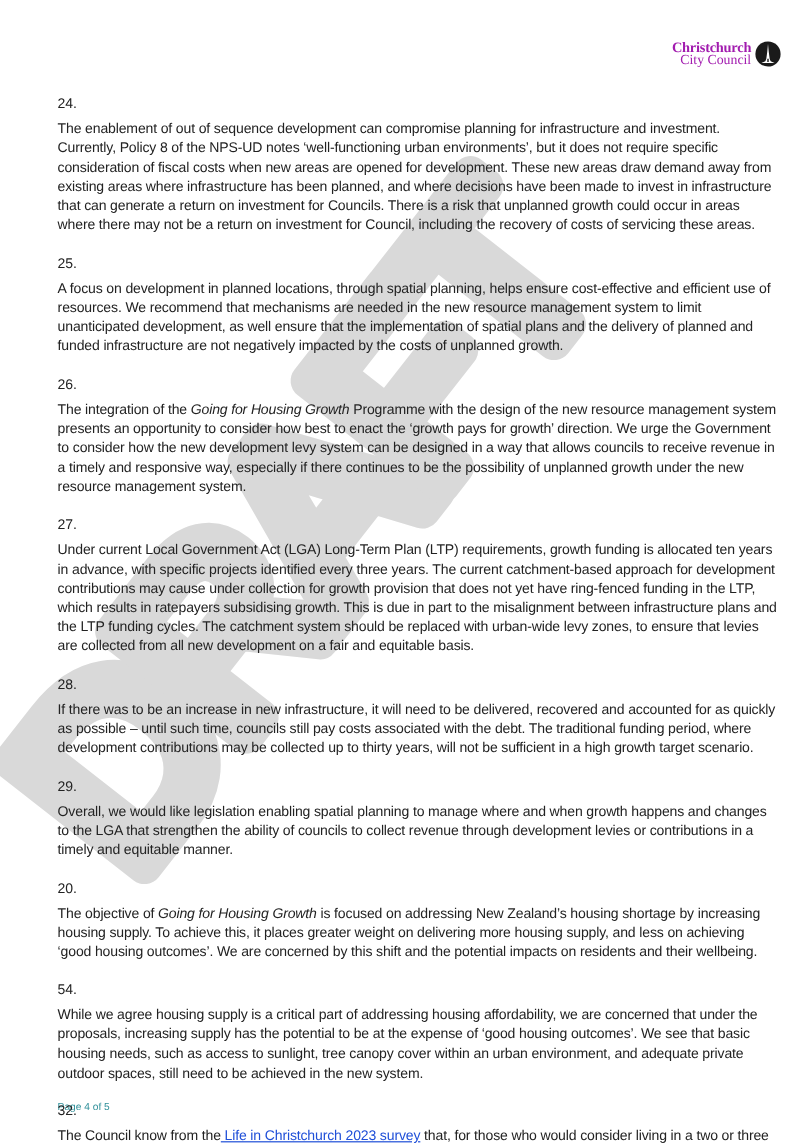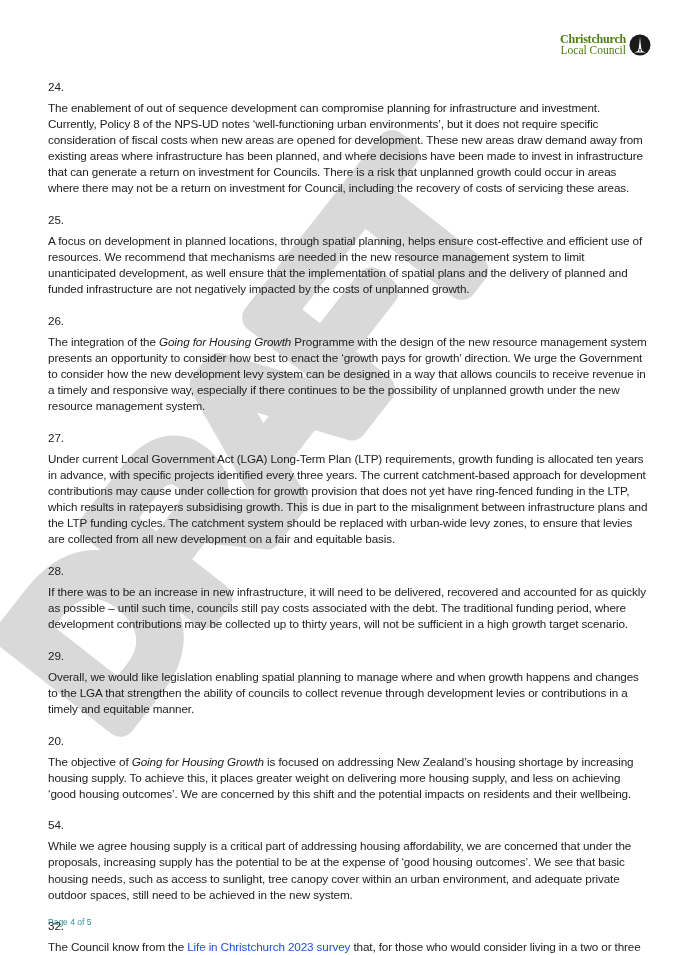--- a/index.html
+++ b/index.html
@@ -1,47 +1,47 @@
 <!DOCTYPE html>
 <html><head>
 <meta charset="utf-8">
 <style>
   html, body { margin:0; padding:0; background:#ffffff; }
   body { width:675px; height:955px; position:relative; overflow:hidden;
          font-family:"Liberation Sans", sans-serif; color:#222; }
   .page { position:absolute; left:0; top:0; width:675px; height:955px; }
   .logo { position:absolute; right:24px; top:34px; display:flex; align-items:center; gap:3px; }
-  .logo-text { text-align:right; font-family:"Liberation Serif", serif; font-weight:bold; color:#4d7c0f; line-height:11px; }
+  .logo-text { text-align:right; font-family:"Liberation Serif", serif; font-weight:bold; color:#a21caf; line-height:11px; }
   .logo-text .l1 { font-size:12px; letter-spacing:-0.2px; }
   .logo-text .l2 { font-size:11.5px; font-weight:normal; }
   .logo-mark { width:22px; height:22px; }
   .watermark { position:absolute; left:0; top:0; width:675px; height:955px; pointer-events:none; z-index:0; }
   .content { position:absolute; left:48px; top:79px; width:600px; z-index:1;
              font-size:11.7px; line-height:16.1px; letter-spacing:-0.12px; }
   .para { display:flex; margin:0 0 15.5px 0;flex-direction:column; }
   .num { width:21px; flex:0 0 21px; }
   .ptext { flex:1; }
   .heading { font-weight:bold; font-style:italic; margin:0; }
   em { font-style:italic; }
-  a.link { color:#1f4fd8; }
+  a.link { color:#1f4fd8; text-decoration:underline; }
   .footer { position:absolute; left:48px; top:917px; font-size:8.5px; color:#2e8f99; }
 </style>
 </head>
 <body>
 
 <div class="page">
 
   <svg class="watermark" viewBox="0 0 675 955">
     <text id="wm-text" x="0" y="0" font-family="Liberation Sans, sans-serif" font-size="205" font-weight="normal" fill="none" stroke="#d9d9d9" stroke-width="30" stroke-linejoin="round" stroke-linecap="round" letter-spacing="-10" transform="translate(110 735) rotate(-52)">DRAFT</text>
   </svg>
 
   <div class="logo">
     <div class="logo-text">
       <div class="l1">Christchurch</div>
-      <div class="l2">Local Council</div>
+      <div class="l2">City Council</div>
     </div>
     <svg class="logo-mark" viewBox="0 0 22 22">
       <circle cx="11" cy="11" r="10.5" fill="#1a1a1a"></circle>
       <path d="M11 2.5 L11.6 9 L12.4 15 L13.2 17 L16.5 18.6 L5.5 18.6 L8.8 17 L9.6 15 L10.4 9 Z" fill="#ffffff"></path>
       <path d="M10.4 15 L11.6 15 L11.6 17.6 L10.4 17.6 Z" fill="#1a1a1a"></path>
     </svg>
   </div>
 
   <div class="content" id="content">
       <div class="para">

